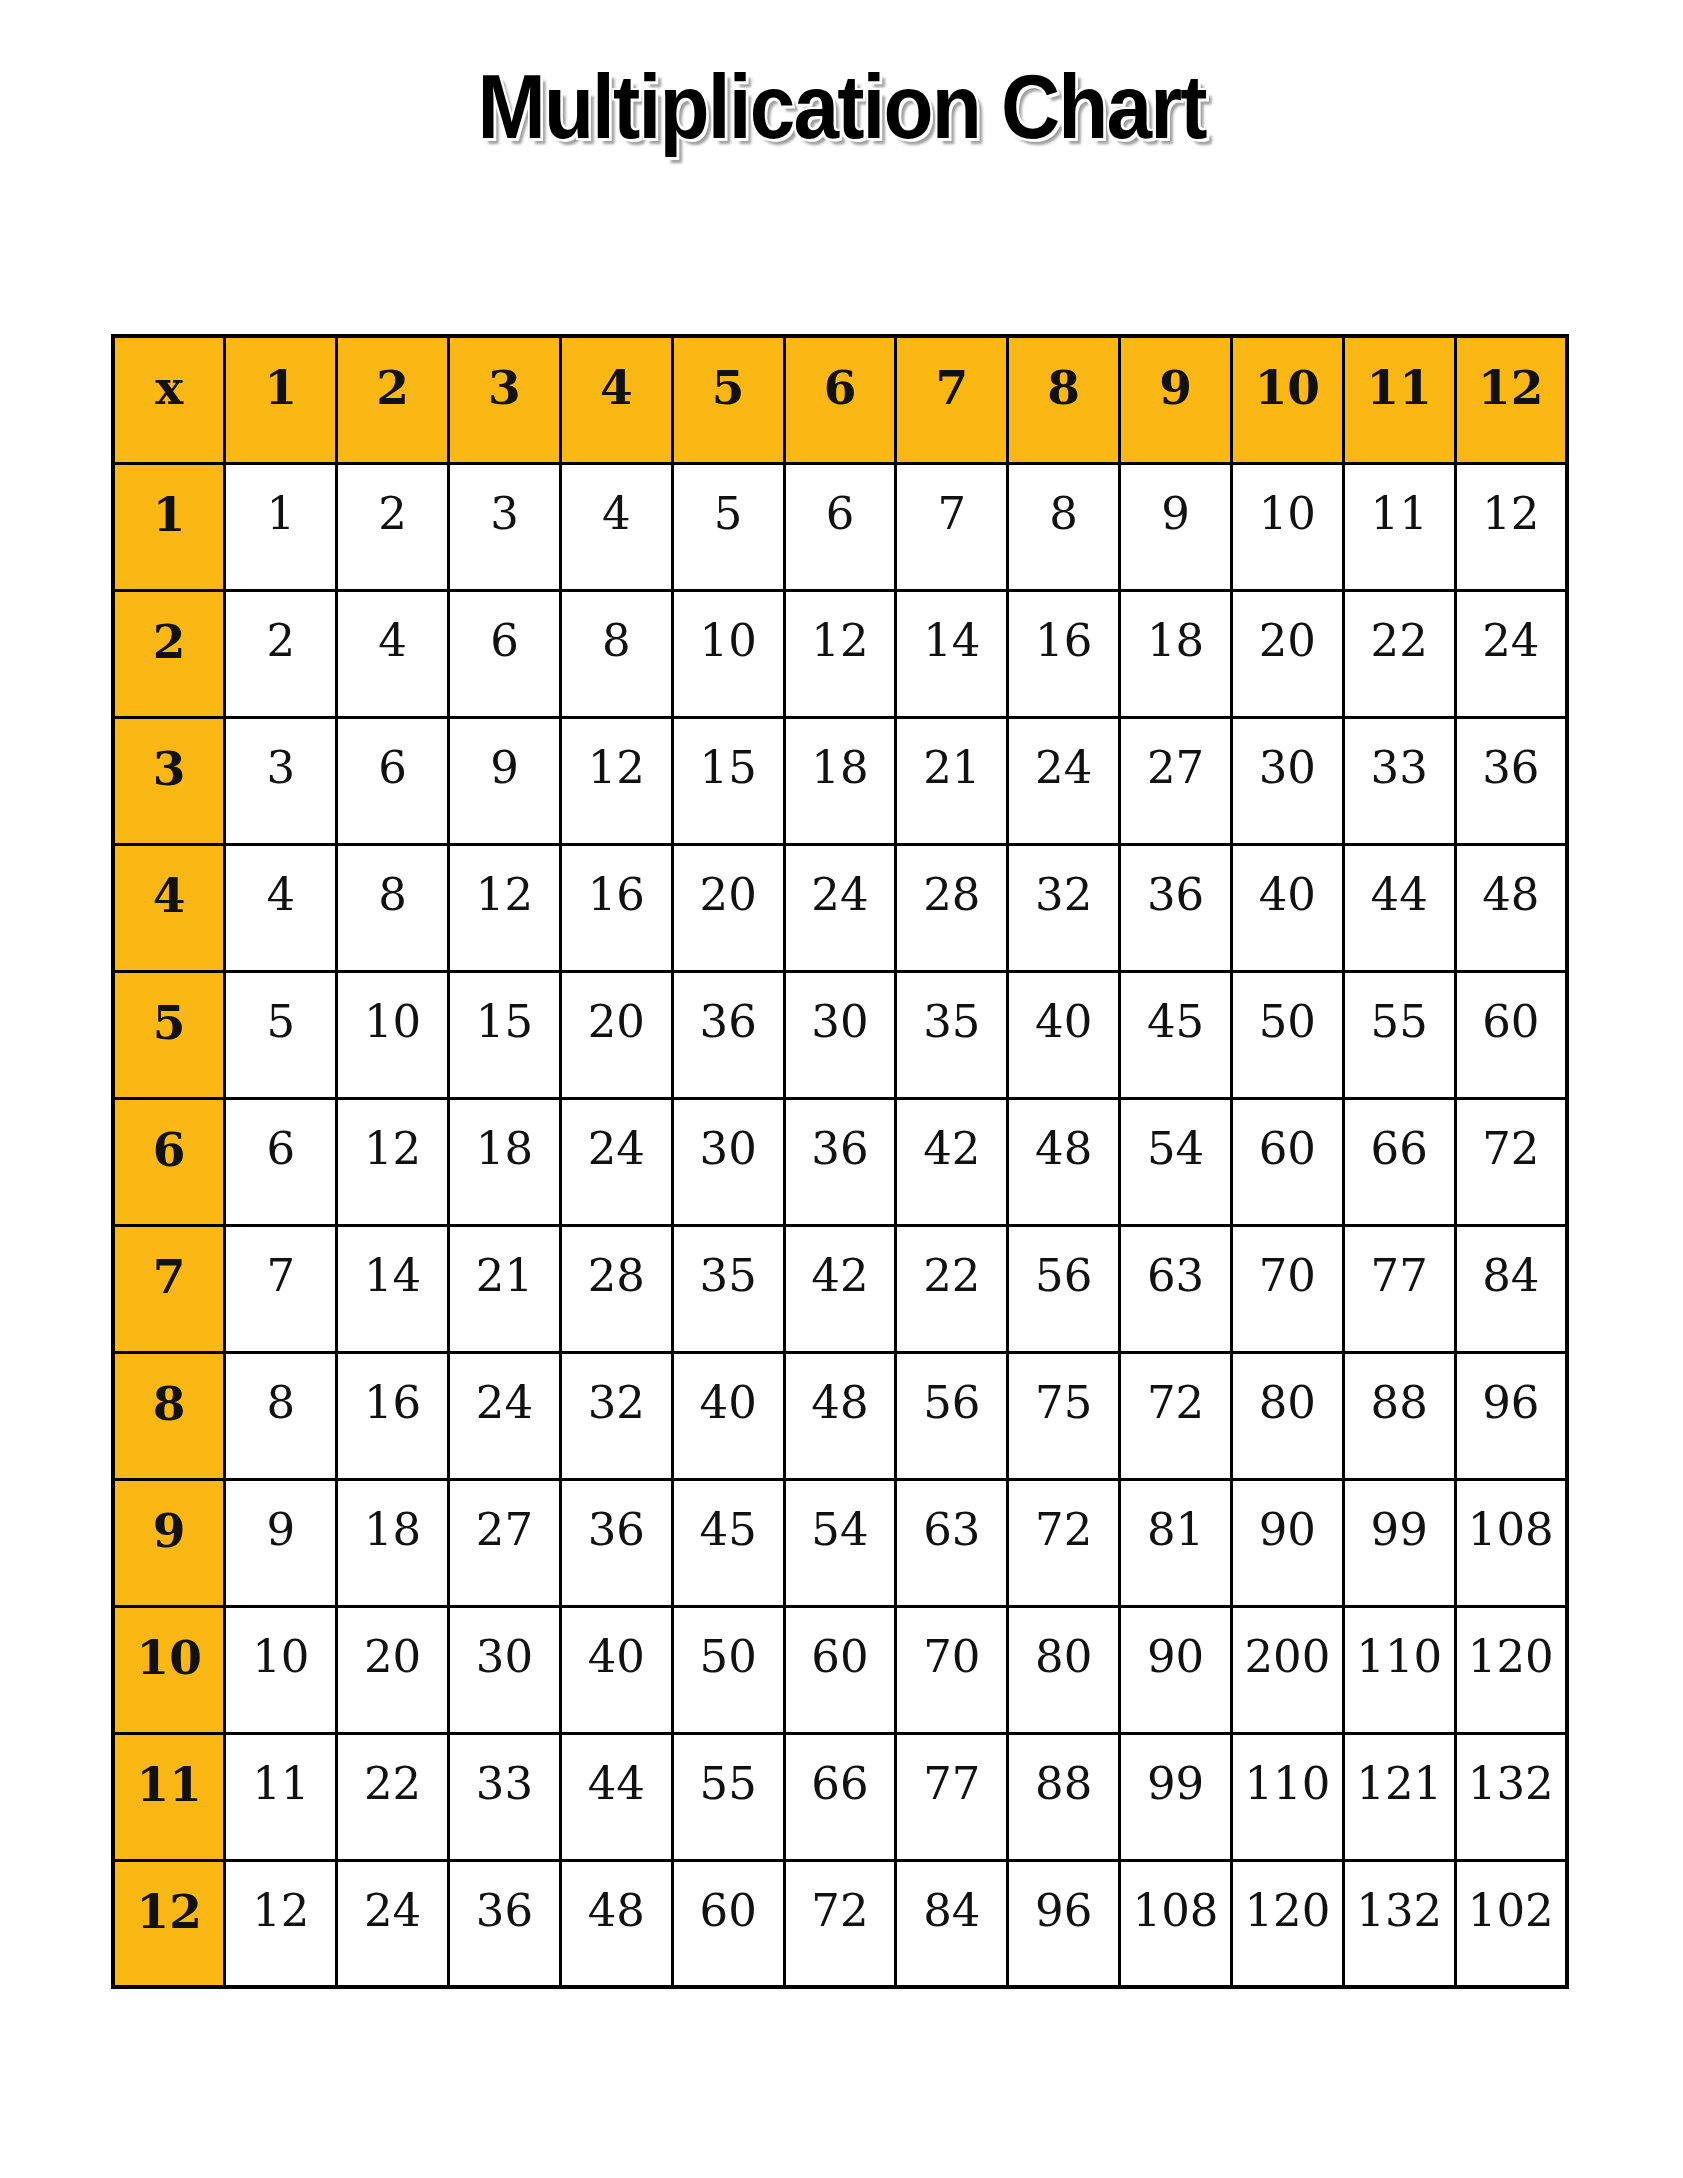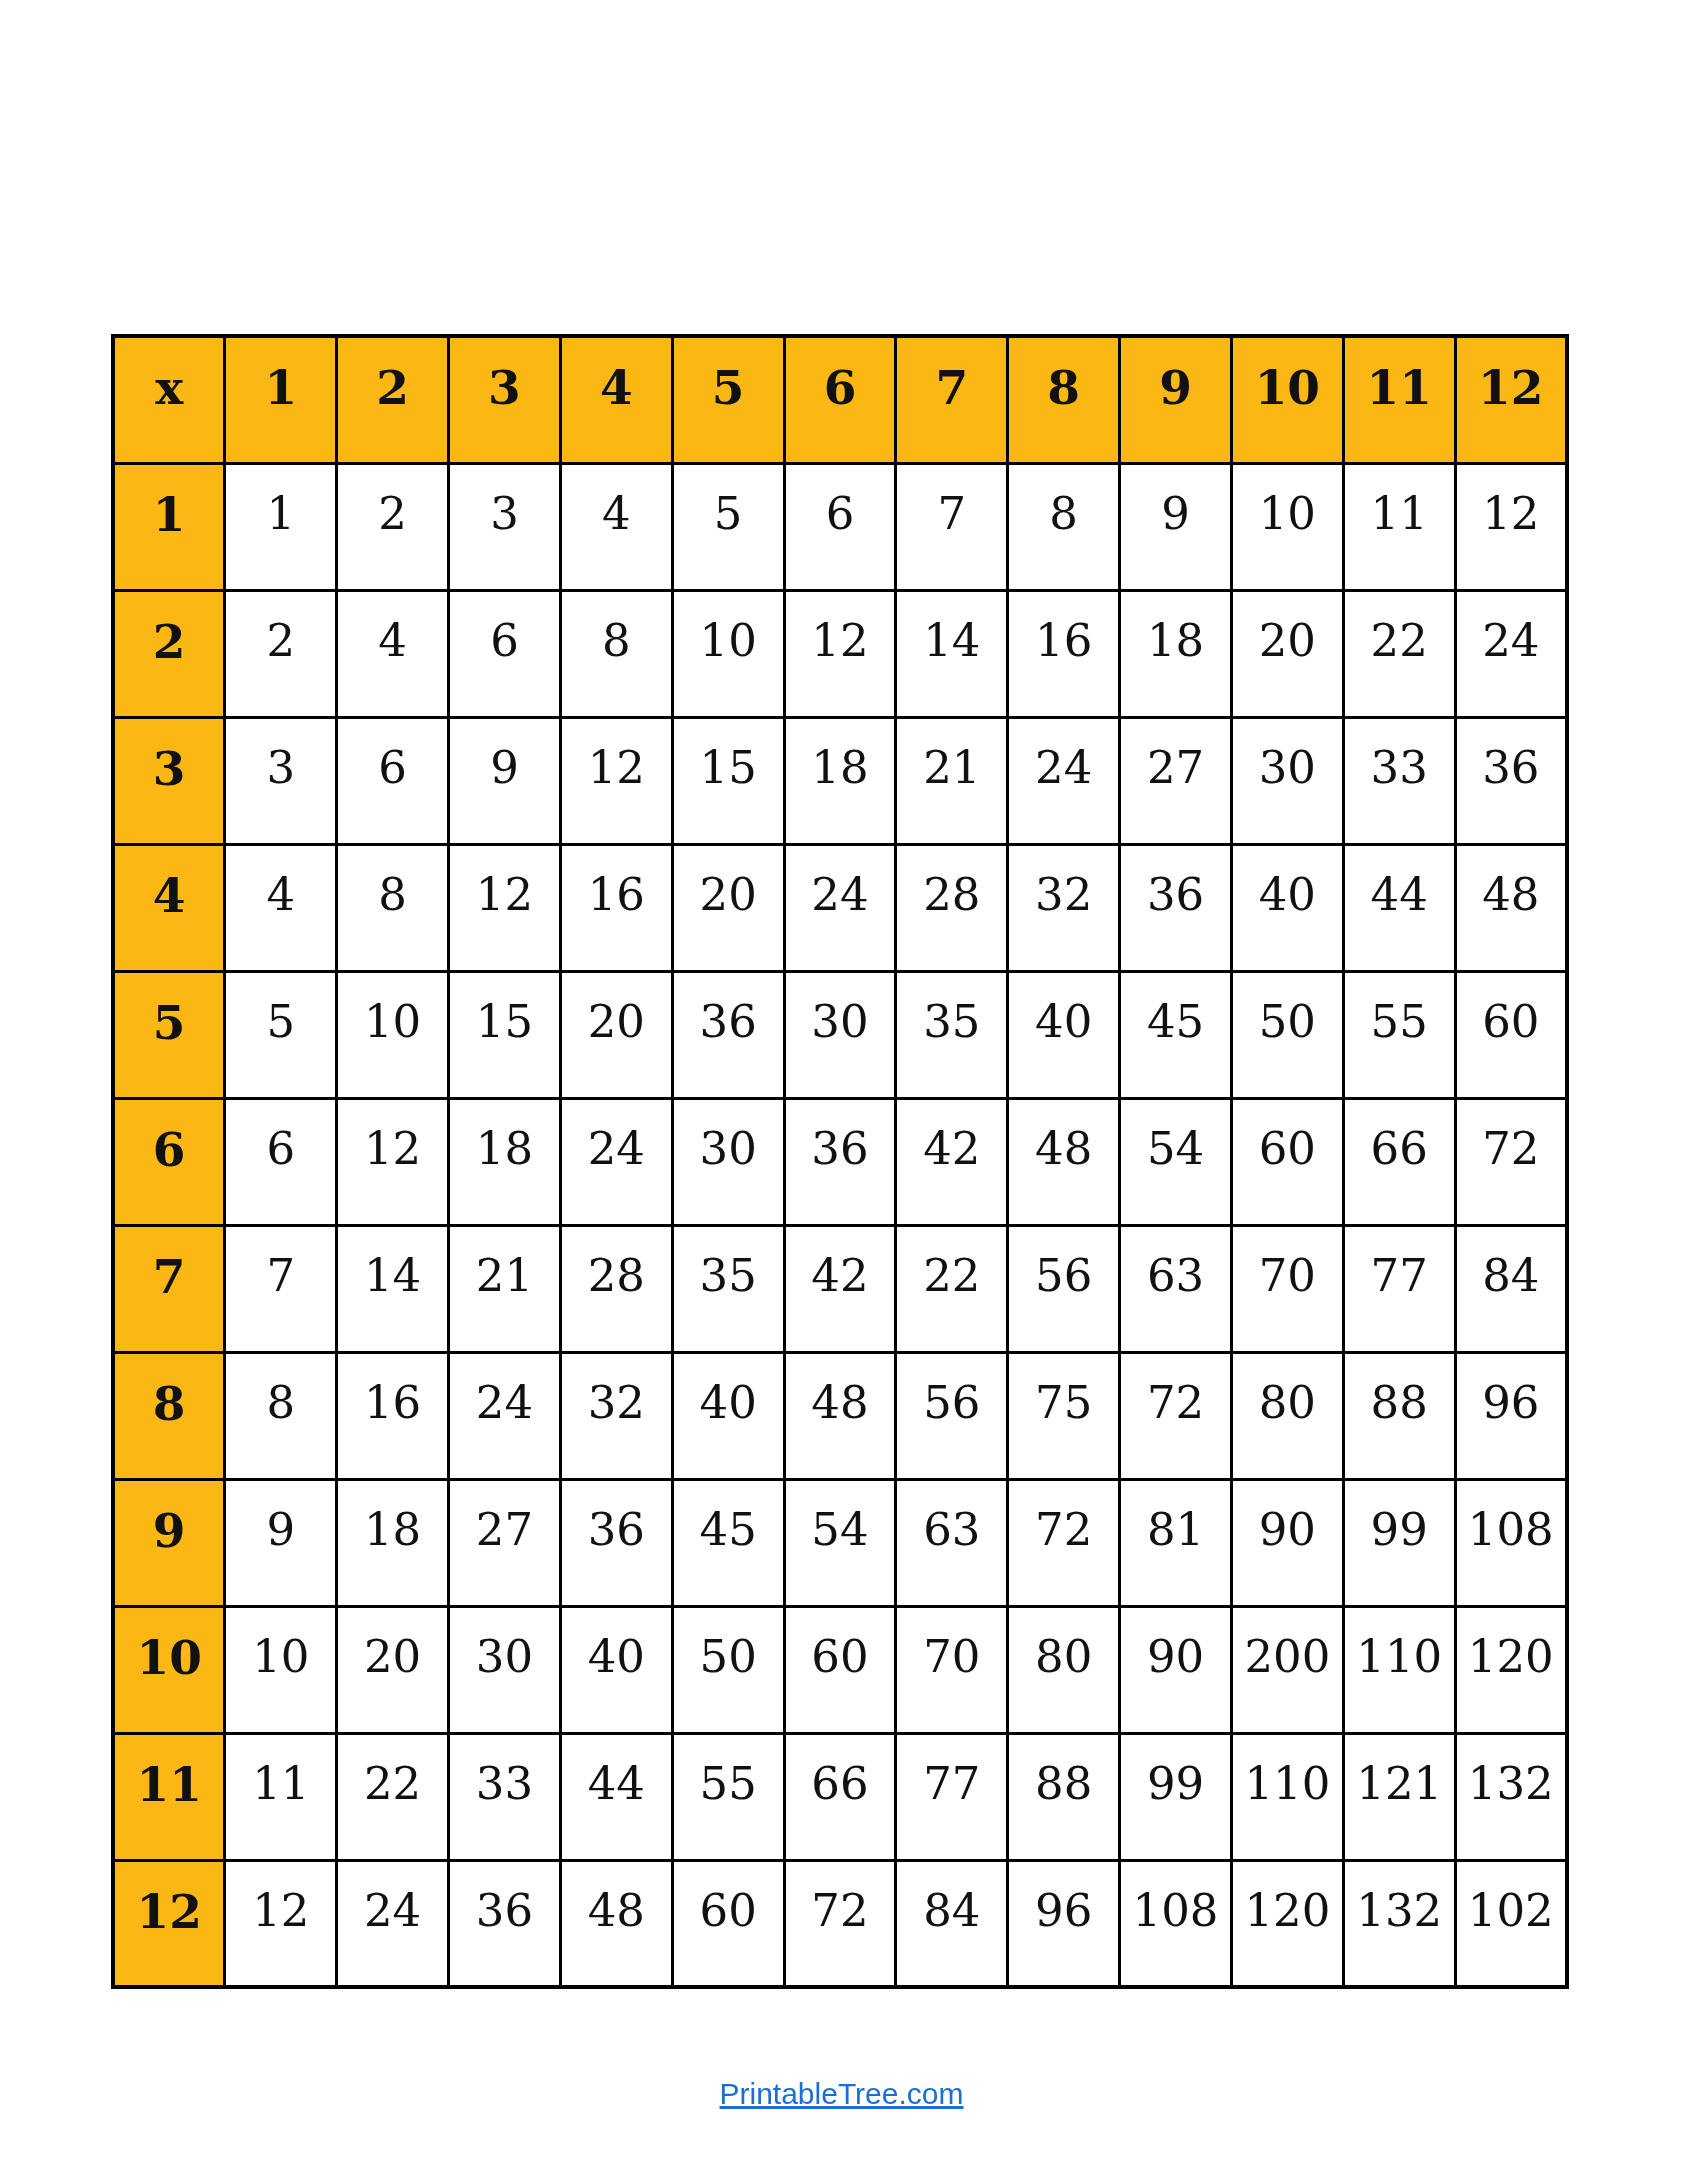--- a/index.html
+++ b/index.html
@@ -85,20 +85,21 @@
     color: var(--link-blue);
     text-decoration: underline;
     cursor: pointer;
   }
 </style>
 </head>
 <body>
 
 <div class="page">
 
+  <h1 class="page-title"><span class="title-inner">Multiplication Chart</span></h1>
 
   <table class="mult-table">
     <thead>
       <tr>
           <th>x</th>
           <th>1</th>
           <th>2</th>
           <th>3</th>
           <th>4</th>
           <th>5</th>
@@ -288,18 +289,15 @@
           <td>84</td>
           <td>96</td>
           <td>108</td>
           <td>120</td>
           <td>132</td>
           <td>102</td>
         </tr>
       </tbody>
   </table>
 
-  <div class="page-footer">
-    <a class="footer-link">PrintableTree.com</a>
-  </div>
 
 </div>
 
 
 </body></html>

